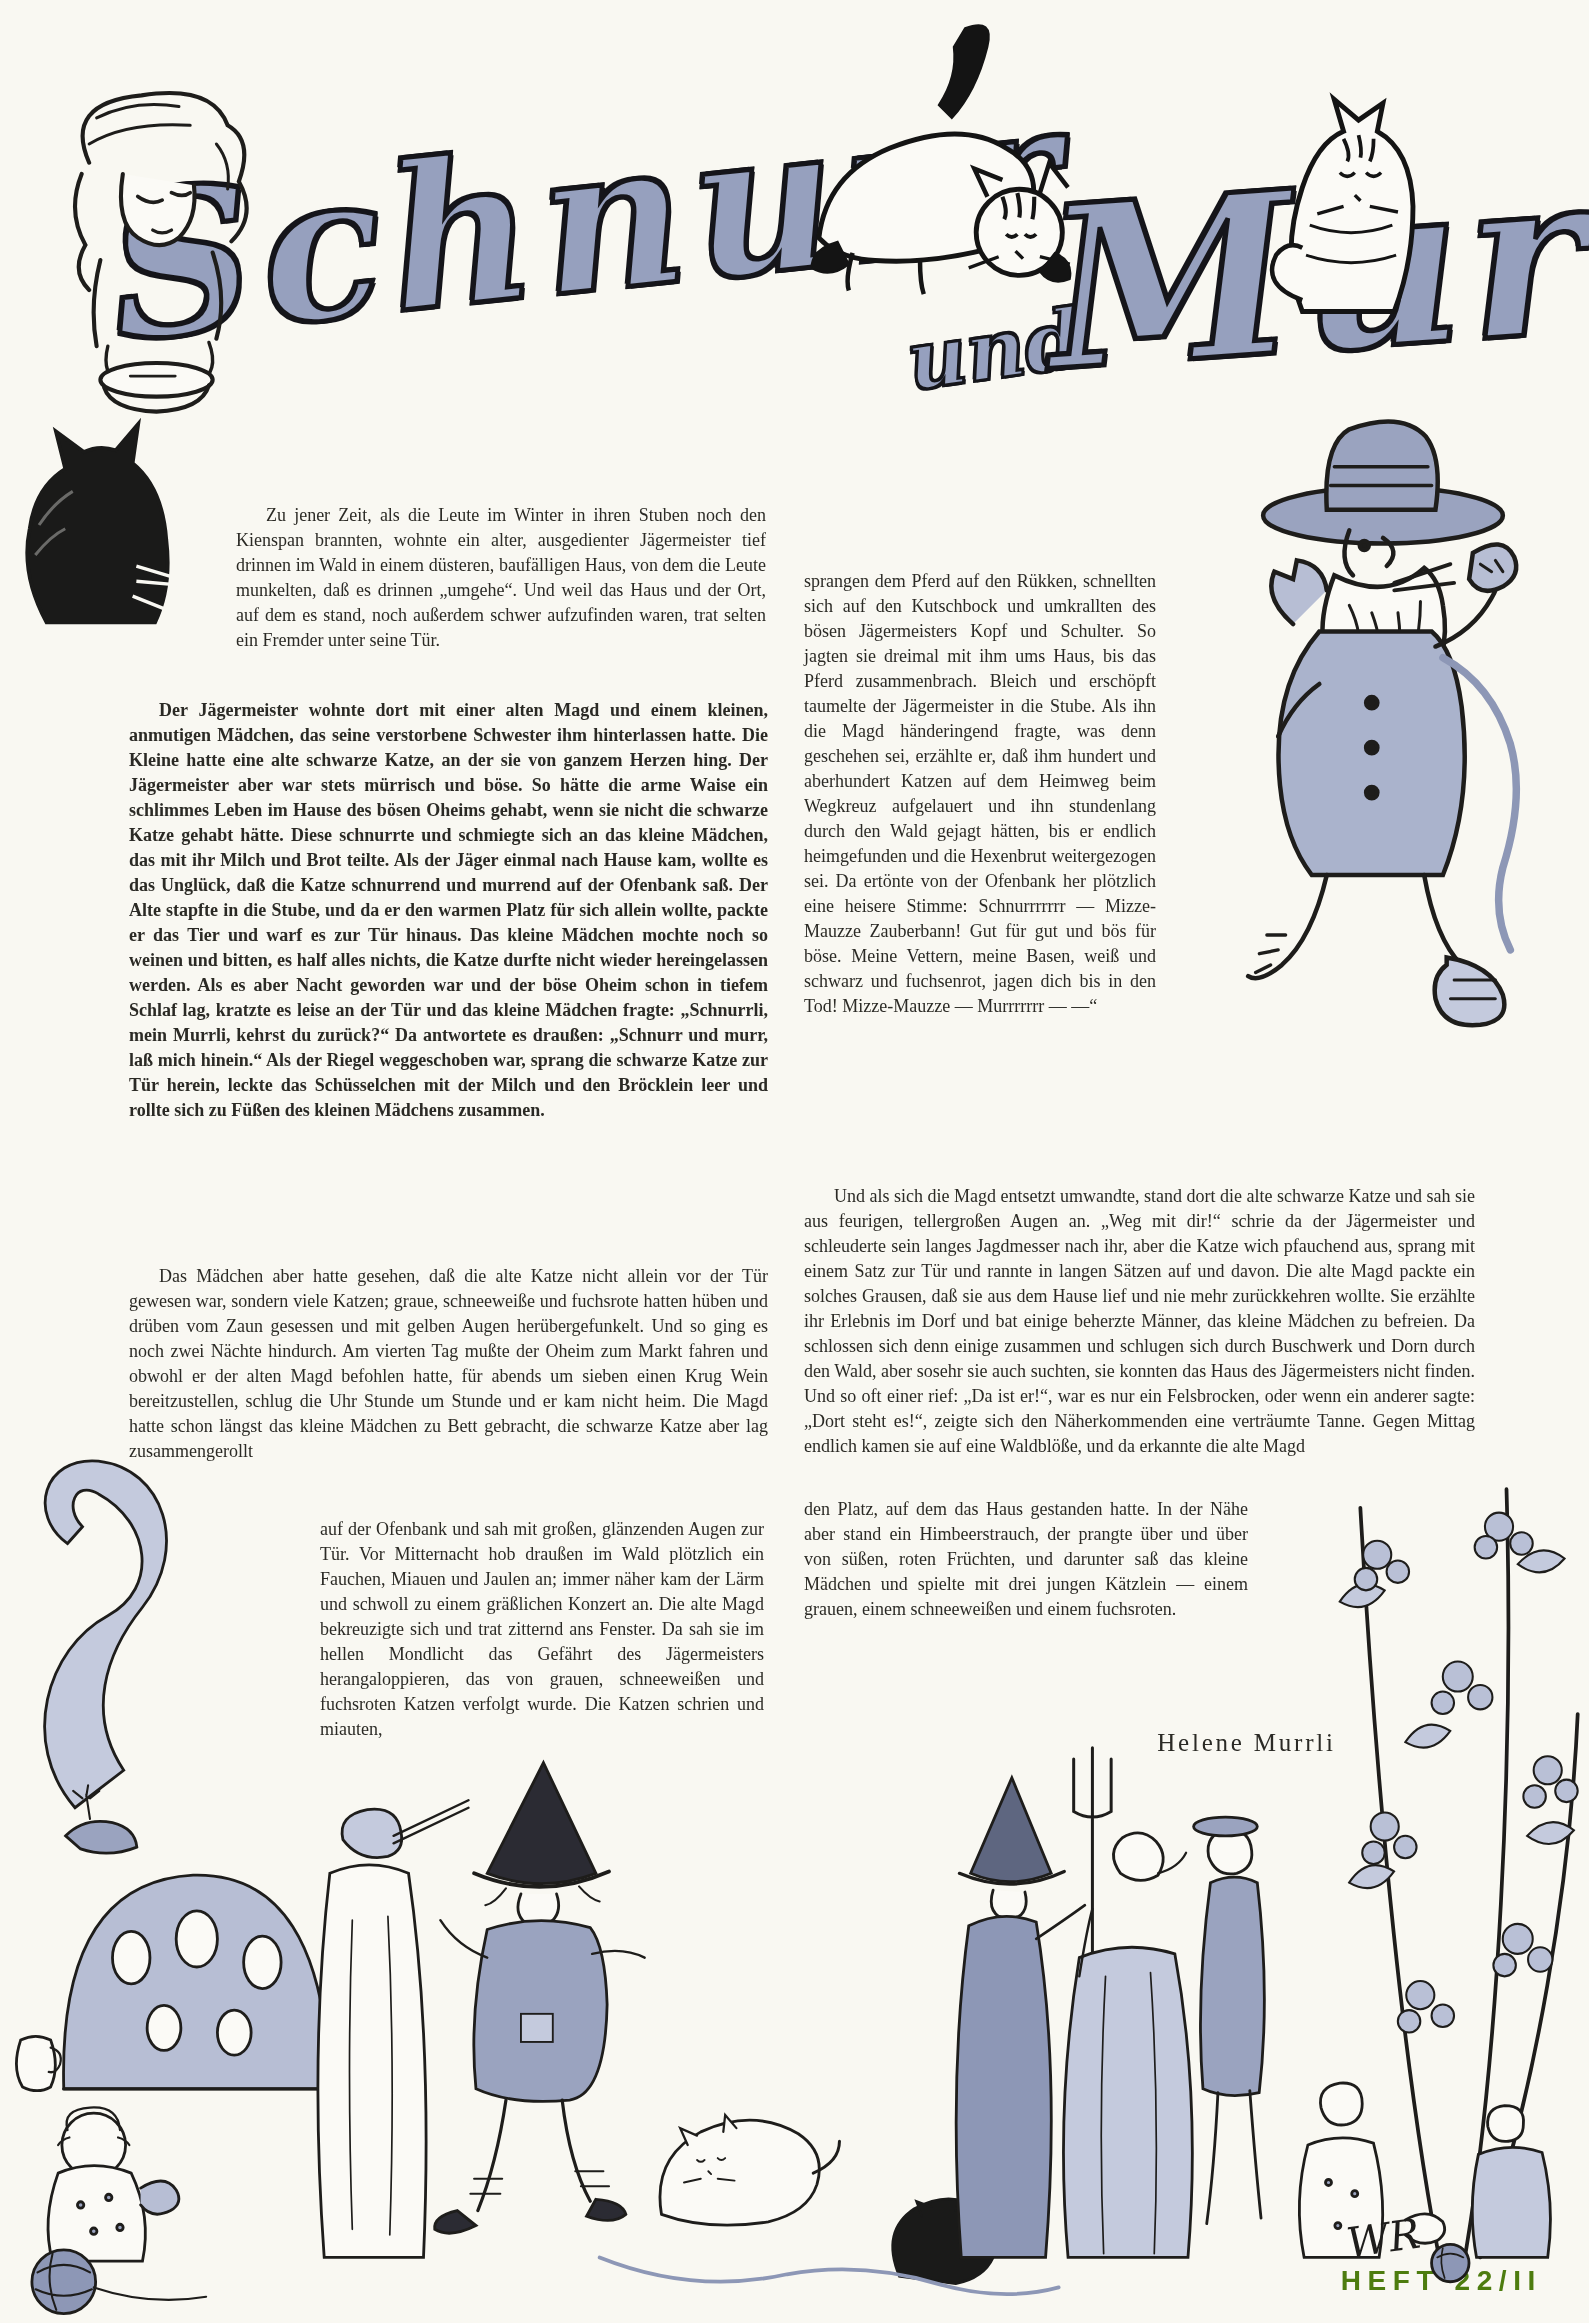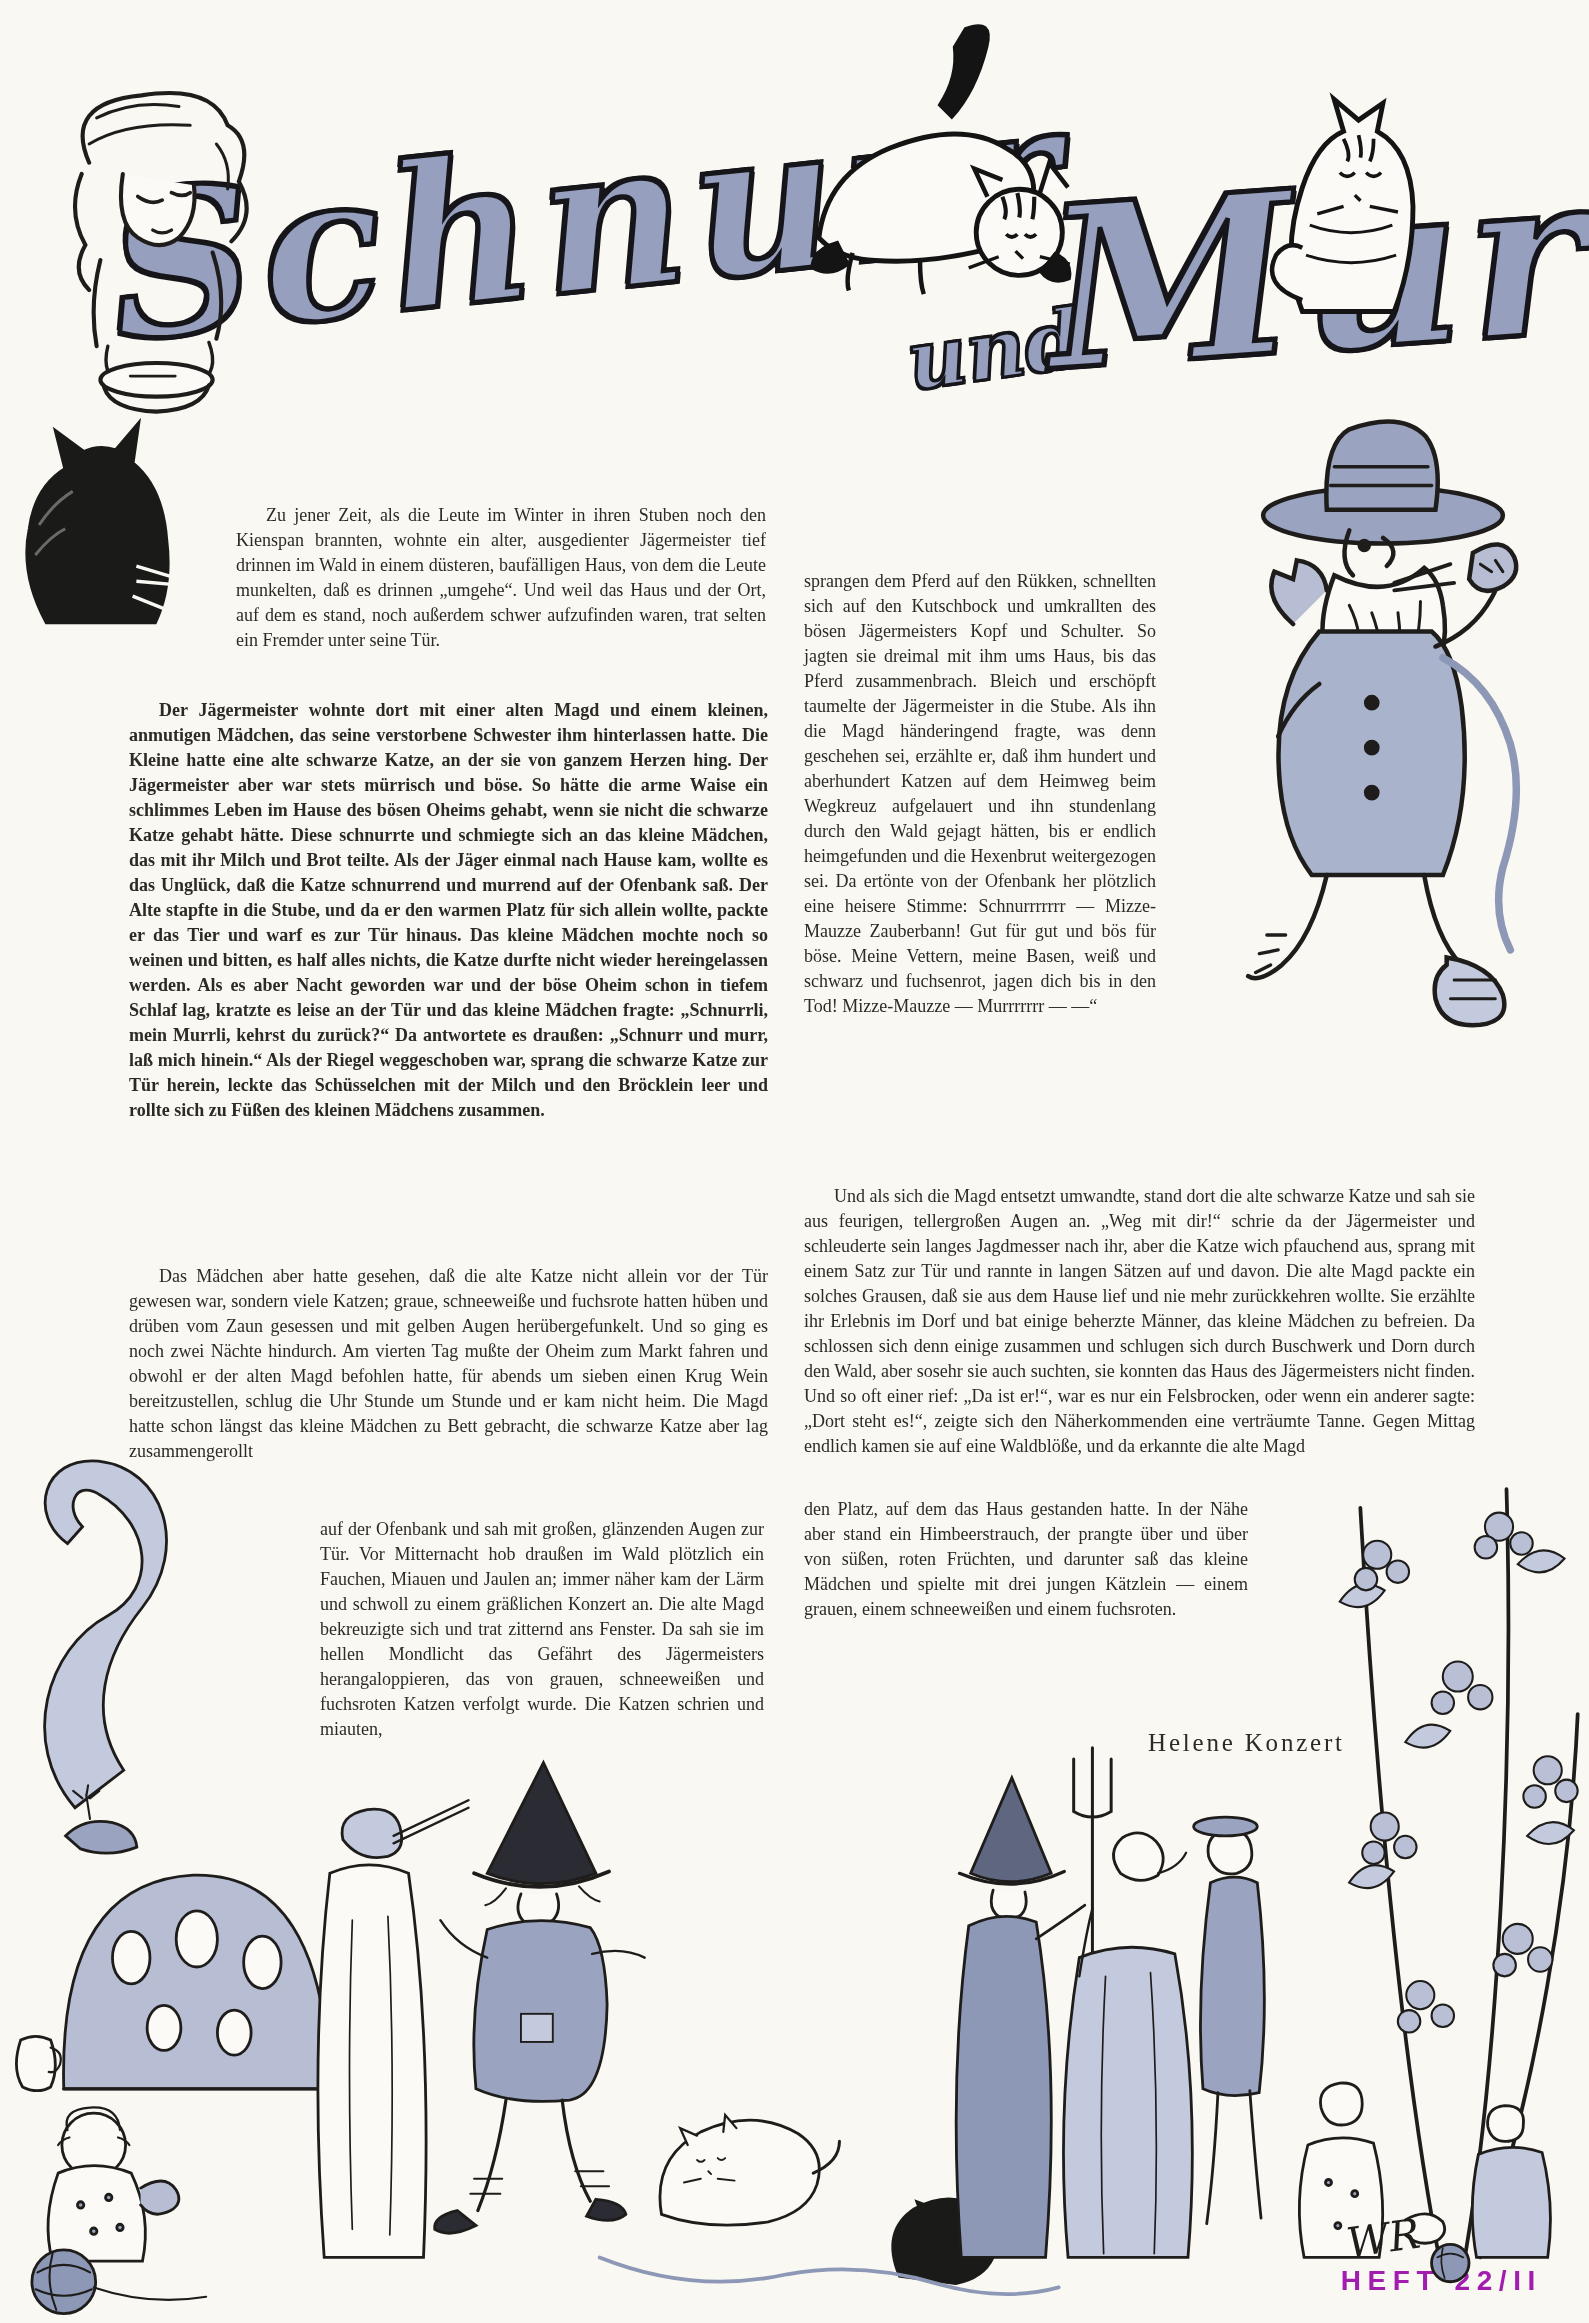--- a/index.html
+++ b/index.html
@@ -40,21 +40,21 @@
     text-shadow:-1.9px -1.9px 0 #15151a,1.9px -1.9px 0 #15151a,-1.9px 1.9px 0 #15151a,1.9px 1.9px 0 #15151a;
     transform:rotate(-8deg);}
   #title-w2{left:1047px;top:136px;font-size:223px;letter-spacing:5.6px;transform:rotate(-4deg);}
   
   .ill{position:absolute;z-index:3;}
   .ill svg{display:block;}
   
   .footer{
     position:absolute;right:47px;top:2265px;
     font-family:"Liberation Sans", sans-serif;font-weight:bold;
-    font-size:28px;letter-spacing:6.6px;color:#a21caf;
+    font-size:28px;letter-spacing:6.6px;color:#4d7c0f;
   }
 </style>
 </head>
 <body>
 
 <div class="page">
 
   <div class="title-word" id="title-w1">Schnurr</div>
   <div class="title-word" id="title-und">und</div>
   <div class="title-word" id="title-w2">Murr</div>
@@ -136,21 +136,21 @@
 
   <p class="story indent" id="lp1">Zu jener Zeit, als die Leute im Winter in ihren Stuben noch den Kienspan brannten, wohnte ein alter, ausgedienter Jägermeister tief drinnen im Wald in einem düsteren, baufälligen Haus, von dem die Leute munkelten, daß es drinnen „umgehe“. Und weil das Haus und der Ort, auf dem es stand, noch außerdem schwer aufzufinden waren, trat selten ein Fremder unter seine Tür.</p>
   <p class="story indent" id="lp2">Der Jägermeister wohnte dort mit einer alten Magd und einem kleinen, anmutigen Mädchen, das seine verstorbene Schwester ihm hinterlassen hatte. Die Kleine hatte eine alte schwarze Katze, an der sie von ganzem Herzen hing. Der Jägermeister aber war stets mürrisch und böse. So hätte die arme Waise ein schlimmes Leben im Hause des bösen Oheims gehabt, wenn sie nicht die schwarze Katze gehabt hätte. Diese schnurrte und schmiegte sich an das kleine Mädchen, das mit ihr Milch und Brot teilte. Als der Jäger einmal nach Hause kam, wollte es das Unglück, daß die Katze schnurrend und murrend auf der Ofenbank saß. Der Alte stapfte in die Stube, und da er den warmen Platz für sich allein wollte, packte er das Tier und warf es zur Tür hinaus. Das kleine Mädchen mochte noch so weinen und bitten, es half alles nichts, die Katze durfte nicht wieder hereingelassen werden. Als es aber Nacht geworden war und der böse Oheim schon in tiefem Schlaf lag, kratzte es leise an der Tür und das kleine Mädchen fragte: „Schnurrli, mein Murrli, kehrst du zurück?“ Da antwortete es draußen: „Schnurr und murr, laß mich hinein.“ Als der Riegel weggeschoben war, sprang die schwarze Katze zur Tür herein, leckte das Schüsselchen mit der Milch und den Bröcklein leer und rollte sich zu Füßen des kleinen Mädchens zusammen.</p>
   <p class="story indent" id="lp3w">Das Mädchen aber hatte gesehen, daß die alte Katze nicht allein vor der Tür gewesen war, sondern viele Katzen; graue, schneeweiße und fuchsrote hatten hüben und drüben vom Zaun gesessen und mit gelben Augen herübergefunkelt. Und so ging es noch zwei Nächte hindurch. Am vierten Tag mußte der Oheim zum Markt fahren und obwohl er der alten Magd befohlen hatte, für abends um sieben einen Krug Wein bereitzustellen, schlug die Uhr Stunde um Stunde und er kam nicht heim. Die Magd hatte schon längst das kleine Mädchen zu Bett gebracht, die schwarze Katze aber lag zusammengerollt</p>
   <p class="story" id="lp3n">auf der Ofenbank und sah mit großen, glänzenden Augen zur Tür. Vor Mitternacht hob draußen im Wald plötzlich ein Fauchen, Miauen und Jaulen an; immer näher kam der Lärm und schwoll zu einem gräßlichen Konzert an. Die alte Magd bekreuzigte sich und trat zitternd ans Fenster. Da sah sie im hellen Mondlicht das Gefährt des Jägermeisters herangaloppieren, das von grauen, schneeweißen und fuchsroten Katzen verfolgt wurde. Die Katzen schrien und miauten,</p>
 
   <p class="story" id="rp1">sprangen dem Pferd auf den Rükken, schnellten sich auf den Kutschbock und umkrallten des bösen Jägermeisters Kopf und Schulter. So jagten sie dreimal mit ihm ums Haus, bis das Pferd zusammenbrach. Bleich und erschöpft taumelte der Jägermeister in die Stube. Als ihn die Magd händeringend fragte, was denn geschehen sei, erzählte er, daß ihm hundert und aberhundert Katzen auf dem Heimweg beim Wegkreuz aufgelauert und ihn stundenlang durch den Wald gejagt hätten, bis er endlich heimgefunden und die Hexenbrut weitergezogen sei. Da ertönte von der Ofenbank her plötzlich eine heisere Stimme: Schnurrrrrrr — Mizze-Mauzze Zauberbann! Gut für gut und bös für böse. Meine Vettern, meine Basen, weiß und schwarz und fuchsenrot, jagen dich bis in den Tod! Mizze-Mauzze — Murrrrrrr — —“</p>
   <p class="story indent" id="rp2w">Und als sich die Magd entsetzt umwandte, stand dort die alte schwarze Katze und sah sie aus feurigen, tellergroßen Augen an. „Weg mit dir!“ schrie da der Jägermeister und schleuderte sein langes Jagdmesser nach ihr, aber die Katze wich pfauchend aus, sprang mit einem Satz zur Tür und rannte in langen Sätzen auf und davon. Die alte Magd packte ein solches Grausen, daß sie aus dem Hause lief und nie mehr zurückkehren wollte. Sie erzählte ihr Erlebnis im Dorf und bat einige beherzte Männer, das kleine Mädchen zu befreien. Da schlossen sich denn einige zusammen und schlugen sich durch Buschwerk und Dorn durch den Wald, aber sosehr sie auch suchten, sie konnten das Haus des Jägermeisters nicht finden. Und so oft einer rief: „Da ist er!“, war es nur ein Felsbrocken, oder wenn ein anderer sagte: „Dort steht es!“, zeigte sich den Näherkommenden eine verträumte Tanne. Gegen Mittag endlich kamen sie auf eine Waldblöße, und da erkannte die alte Magd</p>
   <p class="story" id="rp2n">den Platz, auf dem das Haus gestanden hatte. In der Nähe aber stand ein Himbeerstrauch, der prangte über und über von süßen, roten Früchten, und darunter saß das kleine Mädchen und spielte mit drei jungen Kätzlein — einem grauen, einem schneeweißen und einem fuchsroten.</p>
 
-  <div class="author">Helene Konzert</div>
+  <div class="author">Helene Murrli</div>
 
   <div class="ill" style="left:0;top:1433px;">
     <svg width="1589" height="890" viewBox="0 0 1696 950" fill="none" stroke="#1e1d1b" stroke-width="3" stroke-linecap="round">
 
       <g>
         <path d="M80 400 C20 330 50 230 115 195 C170 165 160 95 105 65 C80 50 68 80 88 100 L72 118 C30 88 45 25 105 30 C175 38 202 122 152 186 C112 236 92 300 132 360 Z" fill="#c4cadd"></path>
         <path d="M70 430 q20 -20 50 -14 q24 6 26 26 q-30 12 -60 2 Z" fill="#9aa3bf"></path>
         <path d="M96 412 l-4 -26 M88 390 l-10 -8 M92 388 l2 -12 M96 390 l10 -8" stroke-width="2.2"></path>
       </g>
 

